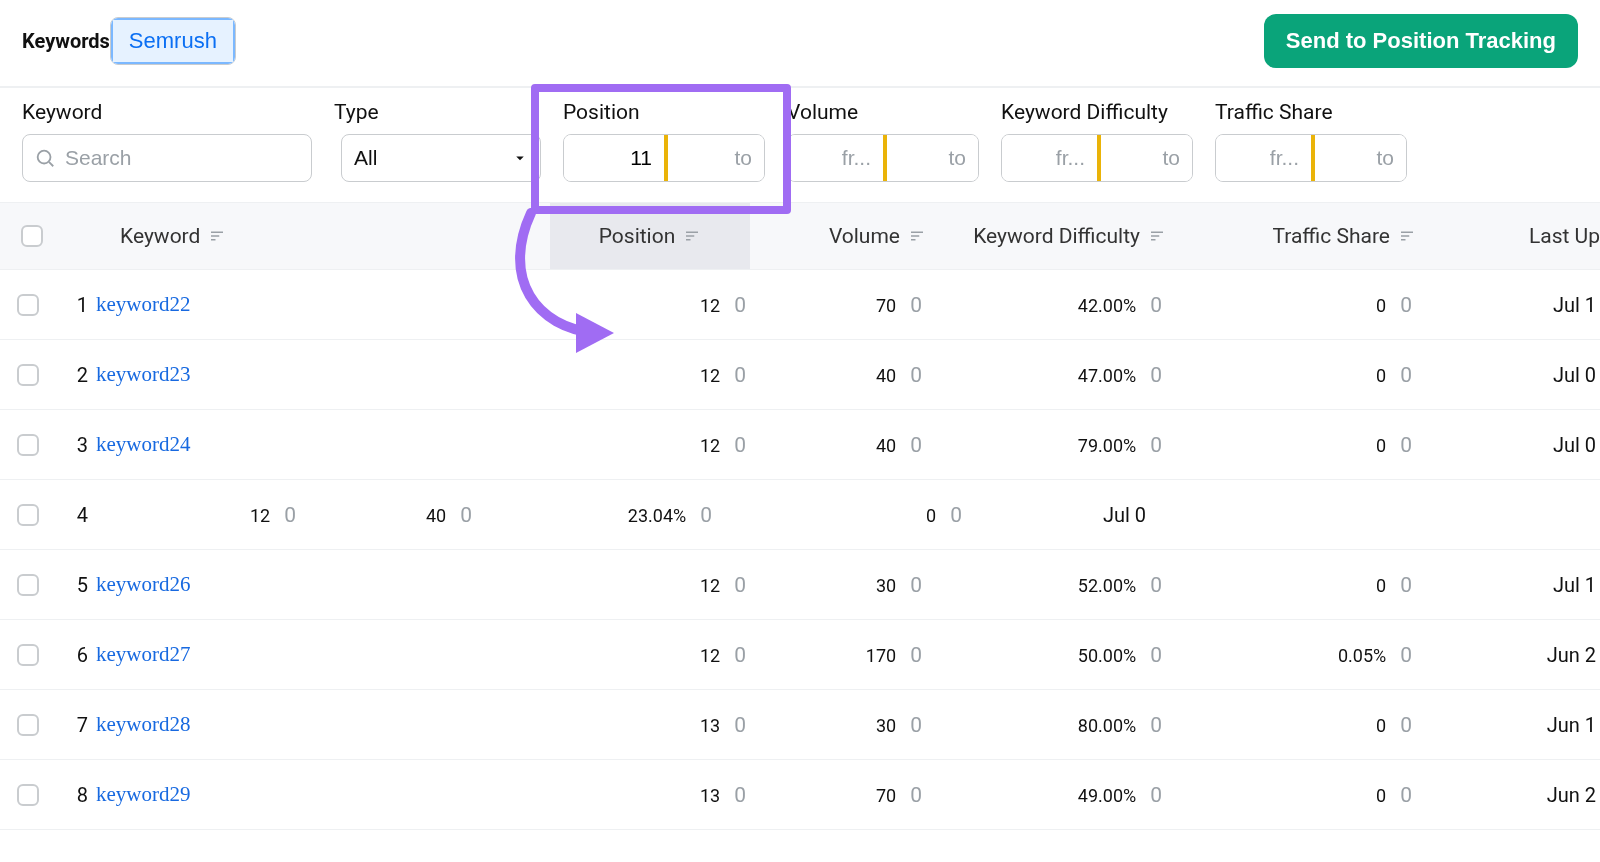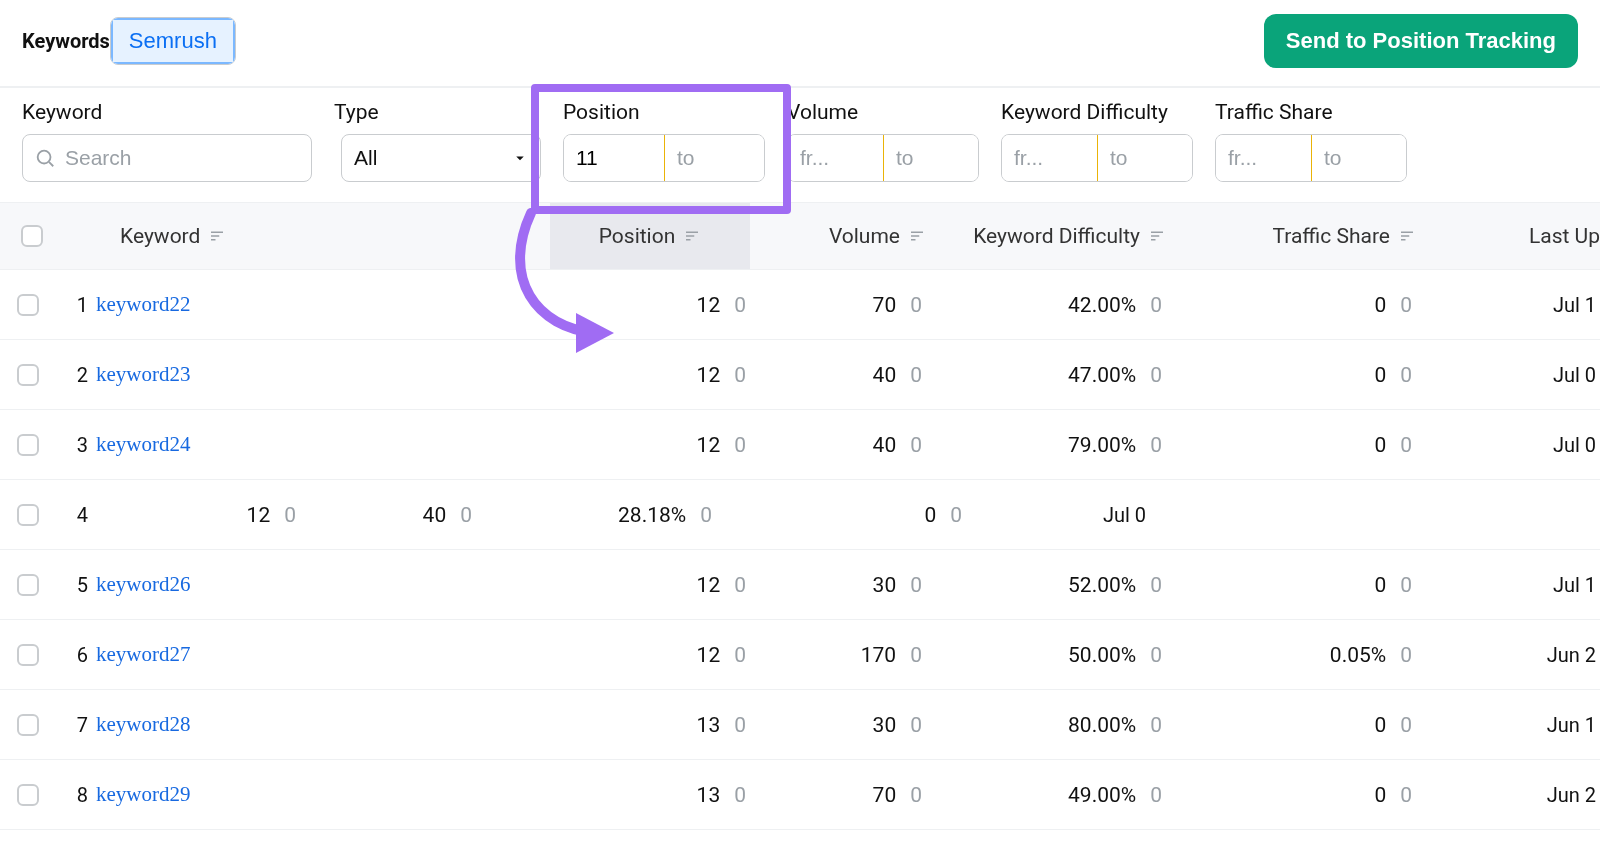--- a/index.html
+++ b/index.html
@@ -89,23 +89,23 @@
   .select-wrap { position:relative; width: 200px; margin-left: 7px; }
   .select { width:100%; appearance:none; padding-right: 32px; cursor:pointer; }
   .select-caret {
     position:absolute; right:12px; top:50%; transform:translateY(-50%);
     width:18px; height:18px; color:#111;
   }
   .range {
     display:flex; border:1px solid #c9cccf; border-radius:8px; overflow:hidden; height:48px;
   }
   .range input {
-    border:0; width: 100px; font-size:21px; padding: 0 12px; outline:none;
-  }
-  .range input + input { border-left: 1px solid #eab308; }
+    border:0; width: 100px; font-size:21px; padding: 0 12px; outline:none;text-align:right;
+  }
+  .range input + input { border-left: 4px solid #eab308; }
   .range input::placeholder { color:#9aa0a6; }
   .range.small input { width: 95px; }
 
   
   .hl-box {
     position:absolute; border: 8px solid #a06cf3; border-radius:4px;
     left: 531px; top: -4px; width: 260px; height: 130px; z-index:5; pointer-events:none;
   }
   .hl-arrow {
     position:absolute; left: 506px; top: 120px; width: 120px; height: 160px; z-index:6; pointer-events:none;
@@ -137,21 +137,21 @@
   .row {
     display:flex; align-items:center;
     height: 70px;
     border-bottom:1px solid #eef0f2;
   }
   .chk {
     width:22px; height:22px; border:2px solid #c9cccf; border-radius:6px; background:#fff; cursor:pointer;
   }
   .kw-link { color:#1769e0; cursor:pointer; font-size:21px;font-family:Liberation Serif, serif; }
   .metric { display:flex; align-items:baseline; gap:14px; }
-  .metric .v { font-size:21px; color:#111; }
+  .metric .v { font-size:18px; color:#111; }
   .metric .d { font-size:21px; color:#9aa0a6; }
   .col-pos .metric, .col-vol .metric, .col-kd .metric, .col-tr .metric { justify-content:flex-end; width:100%; }
 
   .thead-label { display:flex; align-items:center; gap:8px; }
 
 </style>
 </head>
 <body>
 
 <div class="topbar">
@@ -407,21 +407,21 @@
           </div>
         </div>
         <div class="col col-vol">
           <div class="metric">
             <span class="v">40</span>
             <span class="d">0</span>
           </div>
         </div>
         <div class="col col-kd">
           <div class="metric">
-            <span class="v">28.18%</span>
+            <span class="v">23.04%</span>
             <span class="d">0</span>
           </div>
         </div>
         <div class="col col-tr">
           <div class="metric">
             <span class="v">0</span>
             <span class="d">0</span>
           </div>
         </div>
         <div class="col col-upd">

